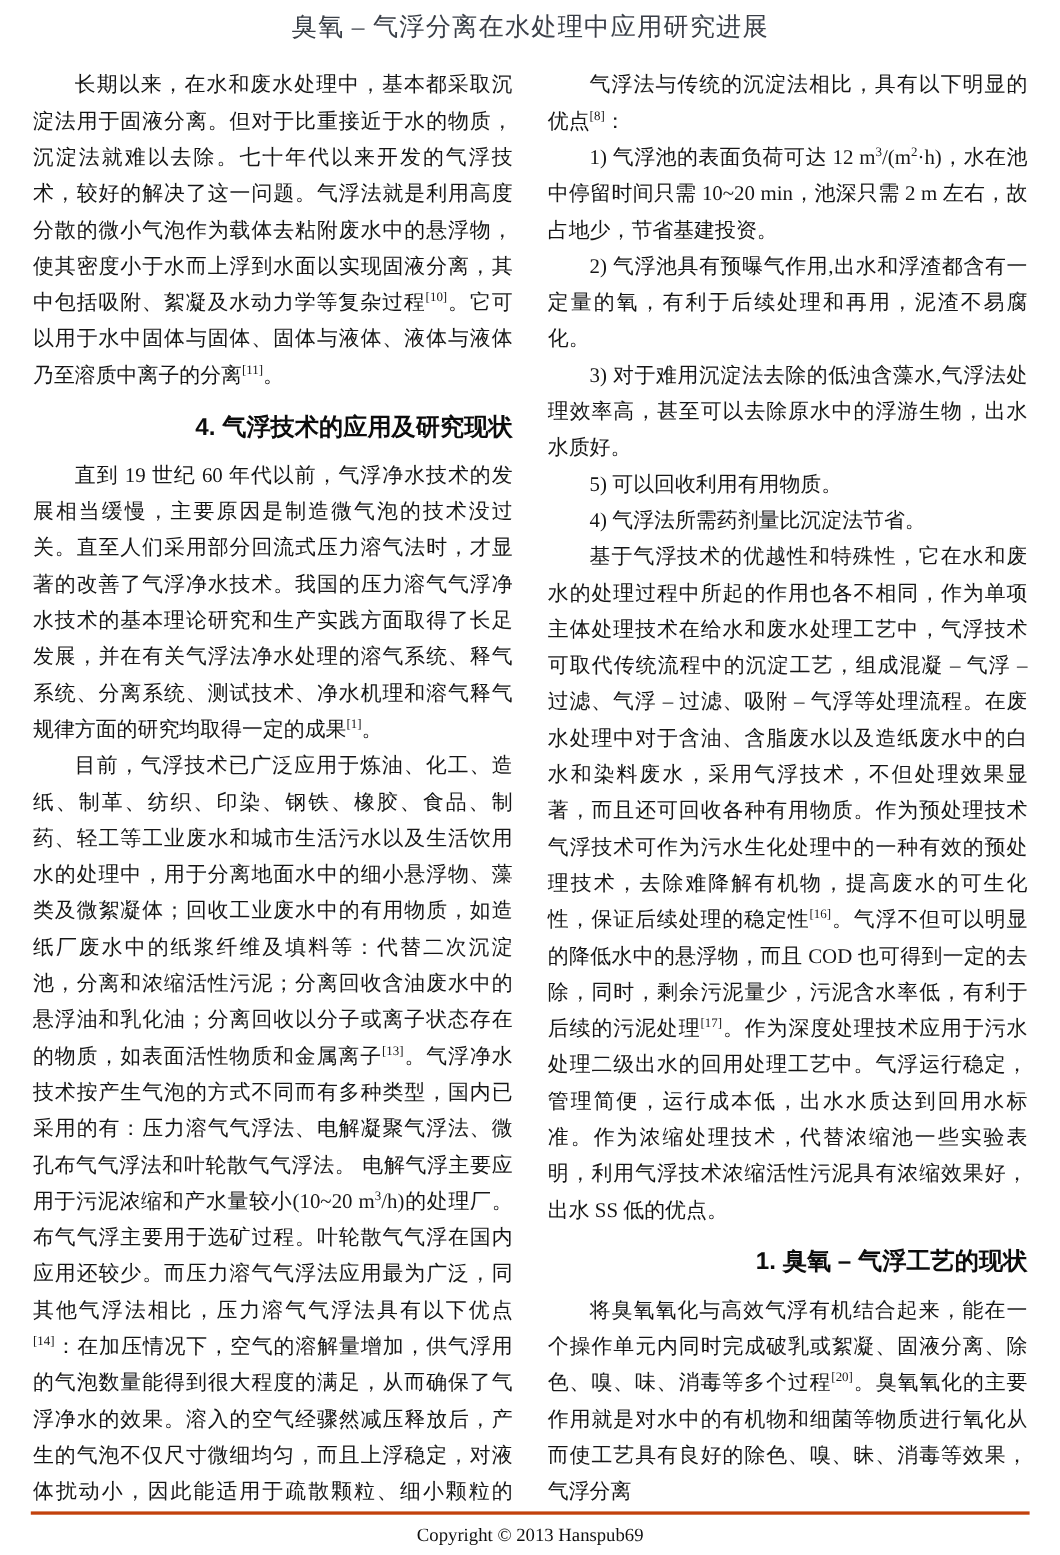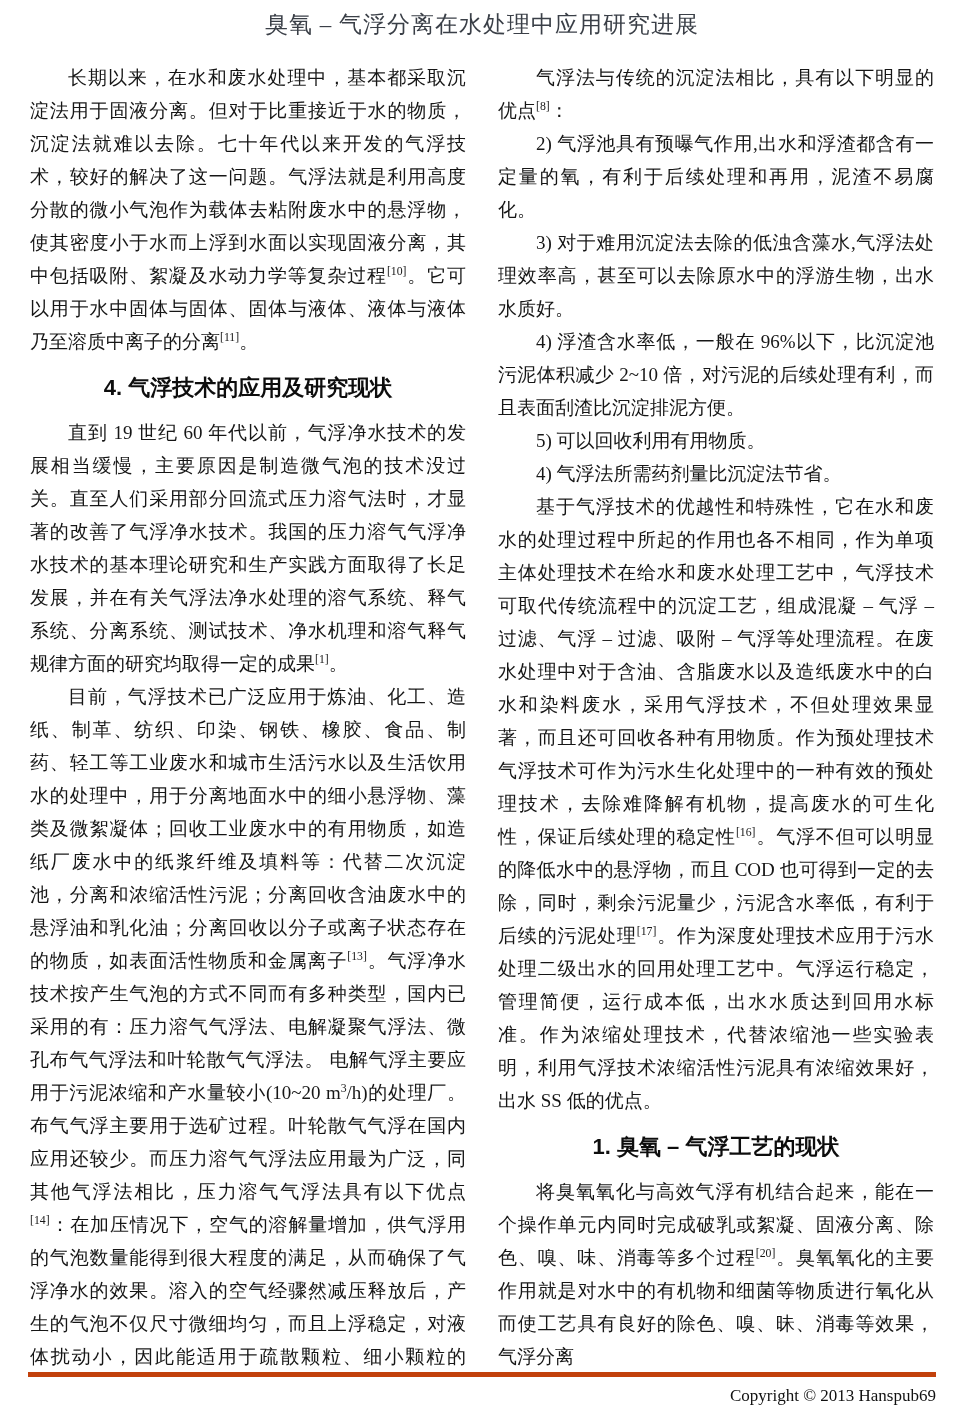--- a/index.html
+++ b/index.html
@@ -43,36 +43,36 @@
     margin: 0;
     text-indent: 2em;
   }
   .section-heading {
     font-family: "Liberation Sans", "DejaVu Sans", sans-serif;
     font-weight: bold;
     font-size: 22px;
     line-height: 30px;
     margin: 15px 0 13px 0;
     text-indent: 0;
-    text-align: center;
+    text-align: right;
     color: #0d0d0d;
   }
   sup {
     font-size: 0.62em;
     line-height: 0;
   }
   .footer {
     position: absolute;
     left: 28px;
     right: 28px;
     bottom: 8px;
     display: flex;
-    justify-content: flex-end;
+    justify-content: center;
     align-items: baseline;
-    border-top: 5px solid #c2410c;
+    border-top: 3px solid #c2410c;
     padding-top: 9px;
     font-size: 17px;
     color: #111111;
   }
 </style>
 </head>
 <body>
 
 <div class="page">
 
@@ -82,23 +82,23 @@
 
     <div class="col">
       <p class="para">长期以来，在水和废水处理中，基本都采取沉淀法用于固液分离。但对于比重接近于水的物质，沉淀法就难以去除。七十年代以来开发的气浮技术，较好的解决了这一问题。气浮法就是利用高度分散的微小气泡作为载体去粘附废水中的悬浮物，使其密度小于水而上浮到水面以实现固液分离，其中包括吸附、絮凝及水动力学等复杂过程<sup>[10]</sup>。它可以用于水中固体与固体、固体与液体、液体与液体乃至溶质中离子的分离<sup>[11]</sup>。</p>
       <h2 class="section-heading">4. 气浮技术的应用及研究现状</h2>
       <p class="para">直到 19 世纪 60 年代以前，气浮净水技术的发展相当缓慢，主要原因是制造微气泡的技术没过关。直至人们采用部分回流式压力溶气法时，才显著的改善了气浮净水技术。我国的压力溶气气浮净水技术的基本理论研究和生产实践方面取得了长足发展，并在有关气浮法净水处理的溶气系统、释气系统、分离系统、测试技术、净水机理和溶气释气规律方面的研究均取得一定的成果<sup>[1]</sup>。</p>
       <p class="para">目前，气浮技术已广泛应用于炼油、化工、造纸、制革、纺织、印染、钢铁、橡胶、食品、制药、轻工等工业废水和城市生活污水以及生活饮用水的处理中，用于分离地面水中的细小悬浮物、藻类及微絮凝体；回收工业废水中的有用物质，如造纸厂废水中的纸浆纤维及填料等：代替二次沉淀池，分离和浓缩活性污泥；分离回收含油废水中的悬浮油和乳化油；分离回收以分子或离子状态存在的物质，如表面活性物质和金属离子<sup>[13]</sup>。气浮净水技术按产生气泡的方式不同而有多种类型，国内已采用的有：压力溶气气浮法、电解凝聚气浮法、微孔布气气浮法和叶轮散气气浮法。 电解气浮主要应用于污泥浓缩和产水量较小(10~20 m<sup>3</sup>/h)的处理厂。布气气浮主要用于选矿过程。叶轮散气气浮在国内应用还较少。而压力溶气气浮法应用最为广泛，同其他气浮法相比，压力溶气气浮法具有以下优点<sup>[14]</sup>：在加压情况下，空气的溶解量增加，供气浮用的气泡数量能得到很大程度的满足，从而确保了气浮净水的效果。溶入的空气经骤然减压释放后，产生的气泡不仅尺寸微细均匀，而且上浮稳定，对液体扰动小，因此能适用于疏散颗粒、细小颗粒的固、液分离。工艺设备比较简单，管理和维修方便。</p>
     </div>
 
     <div class="col">
       <p class="para">气浮法与传统的沉淀法相比，具有以下明显的优点<sup>[8]</sup>：</p>
+      <p class="para">1) 气浮池的表面负荷可达 12 m<sup>3</sup>/(m<sup>2</sup>·h)，水在池中停留时间只需 10~20 min，池深只需 2 m 左右，故占地少，节省基建投资。</p>
       <p class="para">2) 气浮池具有预曝气作用,出水和浮渣都含有一定量的氧，有利于后续处理和再用，泥渣不易腐化。</p>
       <p class="para">3) 对于难用沉淀法去除的低浊含藻水,气浮法处理效率高，甚至可以去除原水中的浮游生物，出水水质好。</p>
-      <p class="para">4) 浮渣含水率低，一般在 96%以下，比沉淀池污泥体积减少 2~10 倍，对污泥的后续处理有利，而且表面刮渣比沉淀排泥方便。</p>
       <p class="para">5) 可以回收利用有用物质。</p>
       <p class="para">4) 气浮法所需药剂量比沉淀法节省。</p>
       <p class="para">基于气浮技术的优越性和特殊性，它在水和废水的处理过程中所起的作用也各不相同，作为单项主体处理技术在给水和废水处理工艺中，气浮技术可取代传统流程中的沉淀工艺，组成混凝 – 气浮 – 过滤、气浮 – 过滤、吸附 – 气浮等处理流程。在废水处理中对于含油、含脂废水以及造纸废水中的白水和染料废水，采用气浮技术，不但处理效果显著，而且还可回收各种有用物质。作为预处理技术气浮技术可作为污水生化处理中的一种有效的预处理技术，去除难降解有机物，提高废水的可生化性，保证后续处理的稳定性<sup>[16]</sup>。气浮不但可以明显的降低水中的悬浮物，而且 COD 也可得到一定的去除，同时，剩余污泥量少，污泥含水率低，有利于后续的污泥处理<sup>[17]</sup>。作为深度处理技术应用于污水处理二级出水的回用处理工艺中。气浮运行稳定，管理简便，运行成本低，出水水质达到回用水标准。作为浓缩处理技术，代替浓缩池一些实验表明，利用气浮技术浓缩活性污泥具有浓缩效果好，出水 SS 低的优点。</p>
       <h2 class="section-heading">1. 臭氧 – 气浮工艺的现状</h2>
       <p class="para">将臭氧氧化与高效气浮有机结合起来，能在一个操作单元内同时完成破乳或絮凝、固液分离、除色、嗅、味、消毒等多个过程<sup>[20]</sup>。臭氧氧化的主要作用就是对水中的有机物和细菌等物质进行氧化从而使工艺具有良好的除色、嗅、昧、消毒等效果，气浮分离</p>
     </div>
 
   </div>
 
   <div class="footer">

